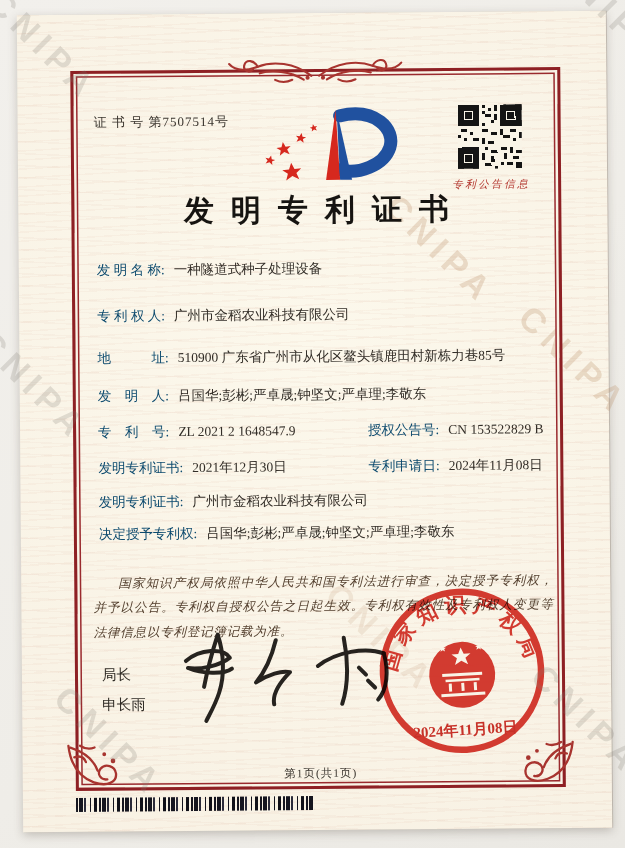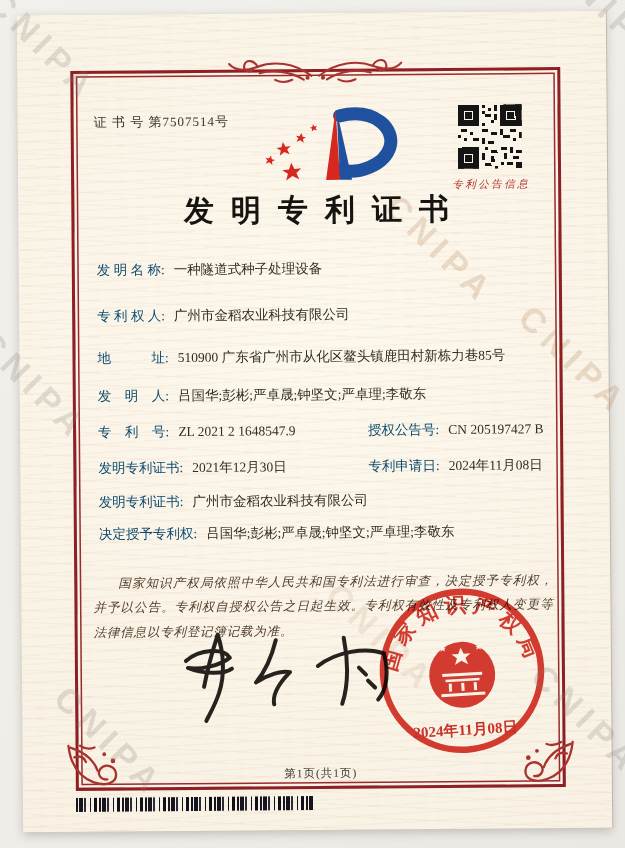--- a/index.html
+++ b/index.html
@@ -206,36 +206,40 @@
       </div>
       <div class="row" style="top:276px">
         <span class="lab">地　　　址:</span><span class="val">510900 广东省广州市从化区鳌头镇鹿田村新栋力巷85号</span>
       </div>
       <div class="row" style="top:314px">
         <span class="lab">发　明　人:</span><span class="val">吕国华;彭彬;严卓晟;钟坚文;严卓理;李敬东</span>
       </div>
 
       <div class="row" style="top:350px">
         <span class="lab">专　利　号:</span><span class="val">ZL 2021 2 1648547.9</span>
-        <span class="pairR"><span class="lab">授权公告号:</span><span class="val">CN 205197427 B</span></span>
+        <span class="pairR"><span class="lab">授权公告号:</span><span class="val">CN 153522829 B</span></span>
       </div>
       <div class="row" style="top:386px">
         <span class="lab">发明专利证书:</span><span class="val">2021年12月30日</span>
         <span class="pairR"><span class="lab">专利申请日:</span><span class="val">2024年11月08日</span></span>
       </div>
 
       <div class="row" style="top:420px">
         <span class="lab">发明专利证书:</span><span class="val">广州市金稻农业科技有限公司</span>
       </div>
       <div class="row" style="top:452px">
         <span class="lab">决定授予专利权:</span><span class="val">吕国华;彭彬;严卓晟;钟坚文;严卓理;李敬东</span>
       </div>
 
       <div class="legal">国家知识产权局依照中华人民共和国专利法进行审查，决定授予专利权，并予以公告。专利权自授权公告之日起生效。专利权有效性及专利权人变更等法律信息以专利登记簿记载为准。</div>
 
+      <div class="signer">
+        <div>局长</div>
+        <div>申长雨</div>
+      </div>
 
       <svg class="sig" width="235" height="100" viewBox="0 0 235 100">
         <g fill="none" stroke="#26231f" stroke-width="4" stroke-linecap="round" stroke-linejoin="round">
           <path d="M34,62 C38,42 44,22 48,10 C54,28 55,50 49,68 C45,80 39,90 36,96"></path>
           <path d="M16,36 C30,24 54,23 60,33 C50,41 30,45 18,43 C32,49 54,50 62,44"></path>
           <path d="M106,16 C102,32 96,46 86,58 C98,50 112,46 120,48 C110,58 102,70 104,80"></path>
           <path d="M148,42 C166,28 196,23 214,30"></path>
           <path d="M174,14 C178,34 179,60 172,80"></path>
           <path d="M214,30 C219,48 217,66 208,76"></path>
           <path d="M189,44 l7,7"></path>

